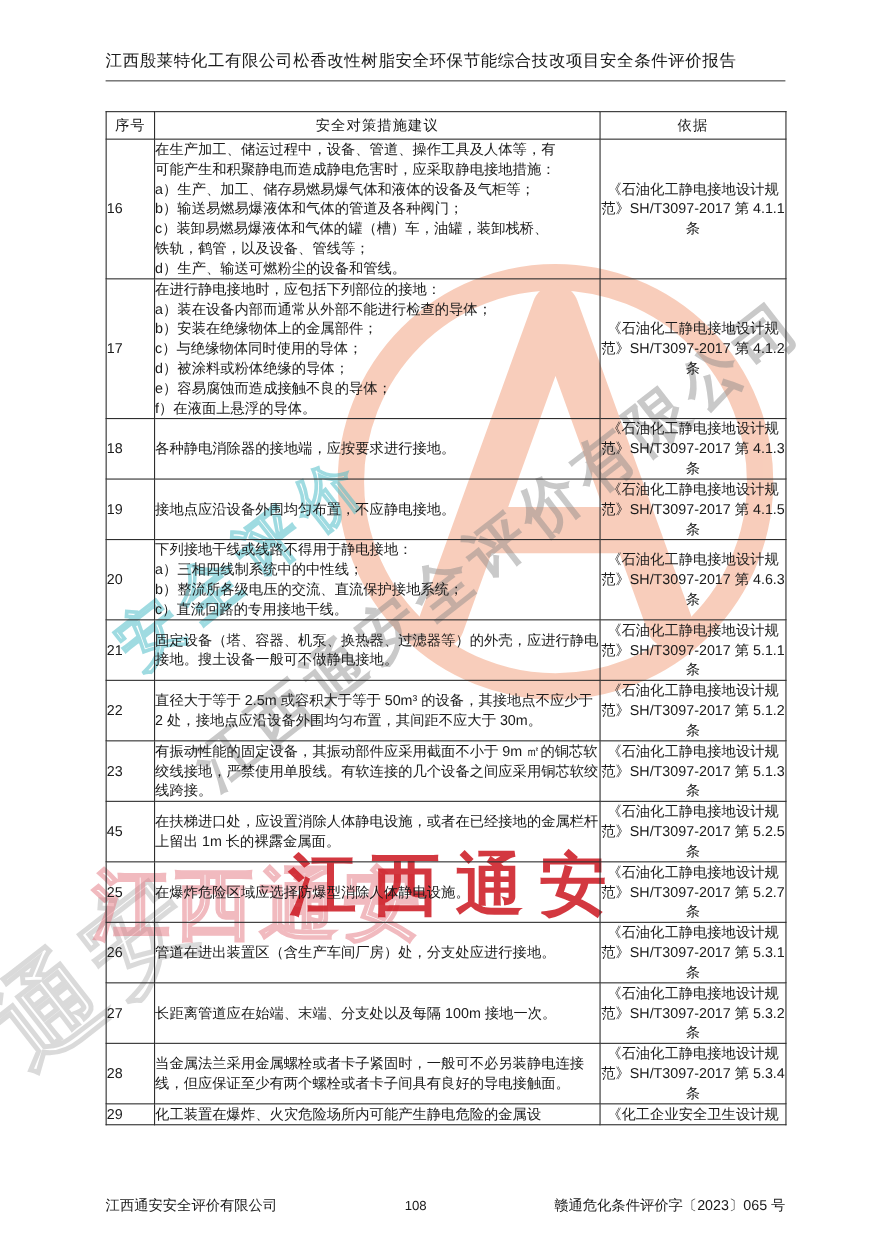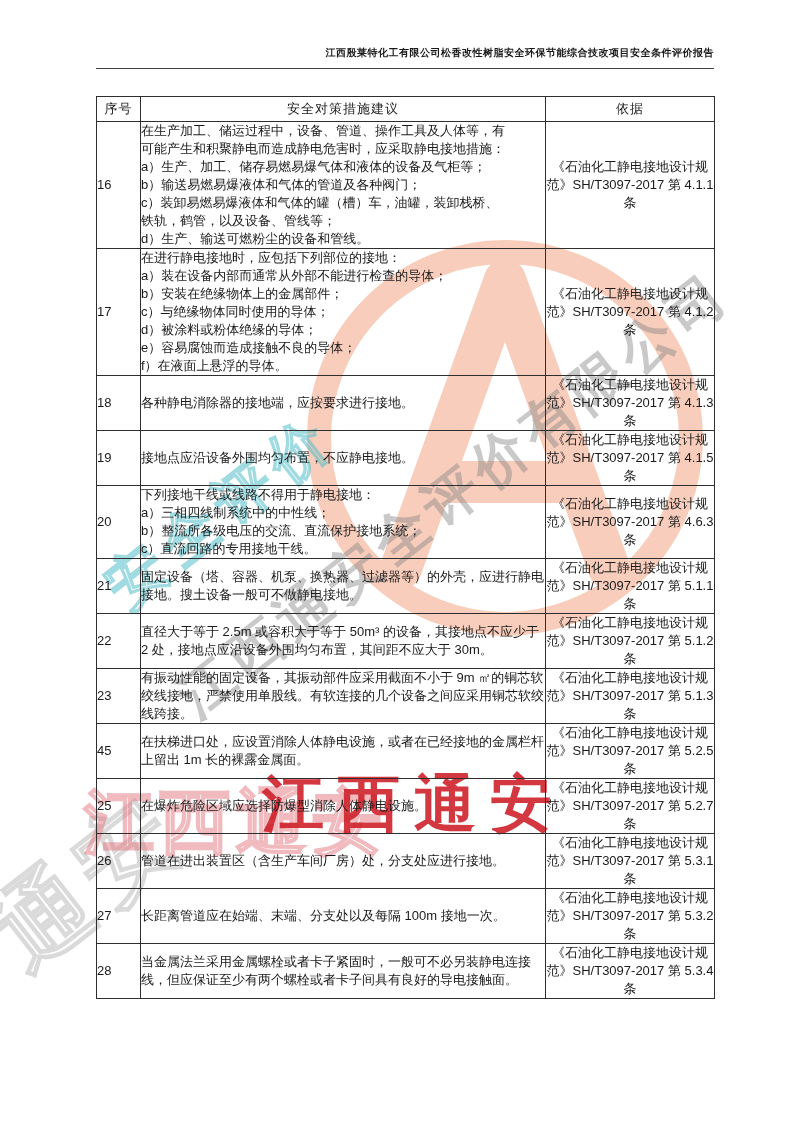--- a/index.html
+++ b/index.html
@@ -10,23 +10,23 @@
     margin:0 auto;
     overflow:hidden;
     font-family:"Liberation Sans","DejaVu Sans",sans-serif;
     color:#1a1a1a;
   }
   .content{position:relative;z-index:1;}
   
   .header{
     width:618px;
     margin:46px auto 0 96px;
-    text-align:right;
-    font-size:10px;
-    font-weight:bold;
+    text-align:left;
+    font-size:15px;
+    font-weight:normal;
     letter-spacing:0.5px;
     padding-bottom:8px;
     border-bottom:1.5px solid #444;
   }
   
   table.main{
     border-collapse:collapse;
     table-layout:fixed;
     width:618px;
     margin:27px 0 0 96px;
@@ -259,17 +259,27 @@
   </tr>
 
   <tr>
     <td class="no">28</td>
     <td class="measure">当金属法兰采用金属螺栓或者卡子紧固时，一般可不必另装静电连接线，但应保证至少有两个螺栓或者卡子间具有良好的导电接触面。</td>
     <td class="basis">《石油化工静电接地设计规
 范》SH/T3097-2017 第 5.3.4
 条</td>
   </tr>
 
+  <tr>
+    <td class="no">29</td>
+    <td class="measure">化工装置在爆炸、火灾危险场所内可能产生静电危险的金属设</td>
+    <td class="basis">《化工企业安全卫生设计规</td>
+  </tr>
 </tbody>
     </table>
 
+    <div class="footer">
+      <span>江西通安安全评价有限公司</span>
+      <span class="pagenum">108</span>
+      <span>赣通危化条件评价字〔2023〕065 号</span>
+    </div>
   </div>
 </div>
 
 </body></html>

